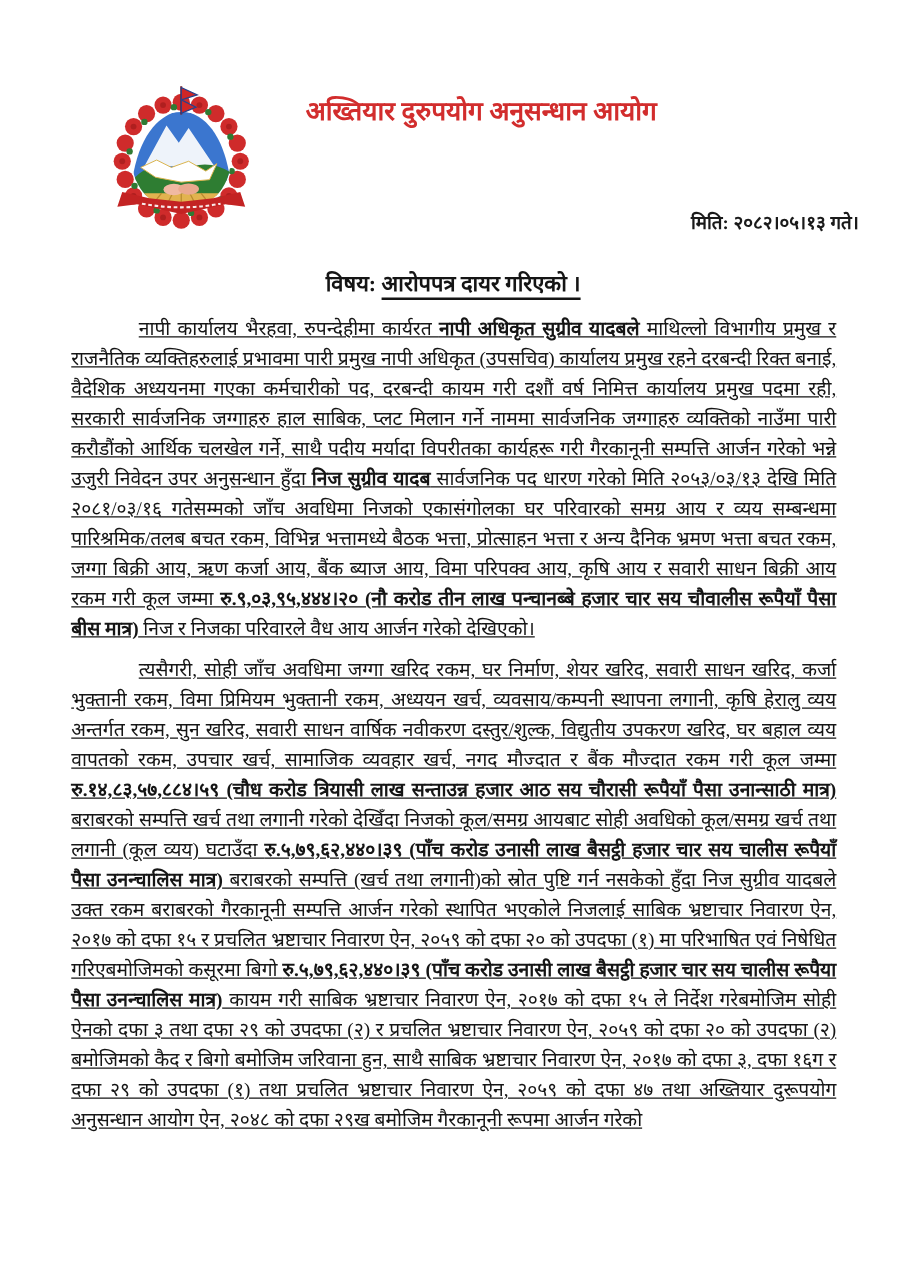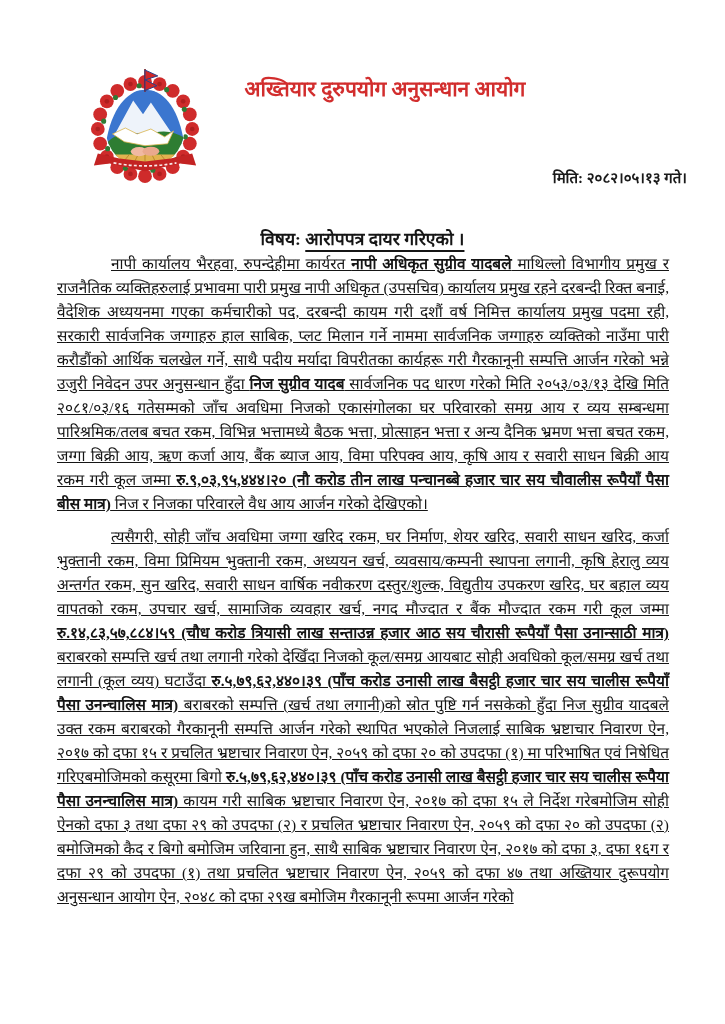--- a/index.html
+++ b/index.html
@@ -20,21 +20,21 @@
   .org-addr{font-size:19px;line-height:24px;margin-top:18px;}
   .date-line{
     position:absolute;right:38px;top:141px;
     font-size:15px;font-weight:bold;color:#1a1a1a;margin-top:26px;
   }
   .press-title{
     position:absolute;left:0;right:0;top:167px;
     text-align:center;font-size:21px;font-weight:bold;letter-spacing:.3px;
   }
   .subject-line{
-    position:absolute;left:0;right:0;top:226px;
+    position:absolute;left:0;right:0;top:214px;
     text-align:center;font-size:17.5px;font-weight:bold;
   }
   .subject-line .u{
     text-decoration:underline;
     text-decoration-thickness:1.6px;
     text-underline-offset:5px;
   }
   .doc-body{
     position:absolute;left:57px;right:56px;top:252px;
     font-size:15.4px;line-height:24px;text-align:justify;

